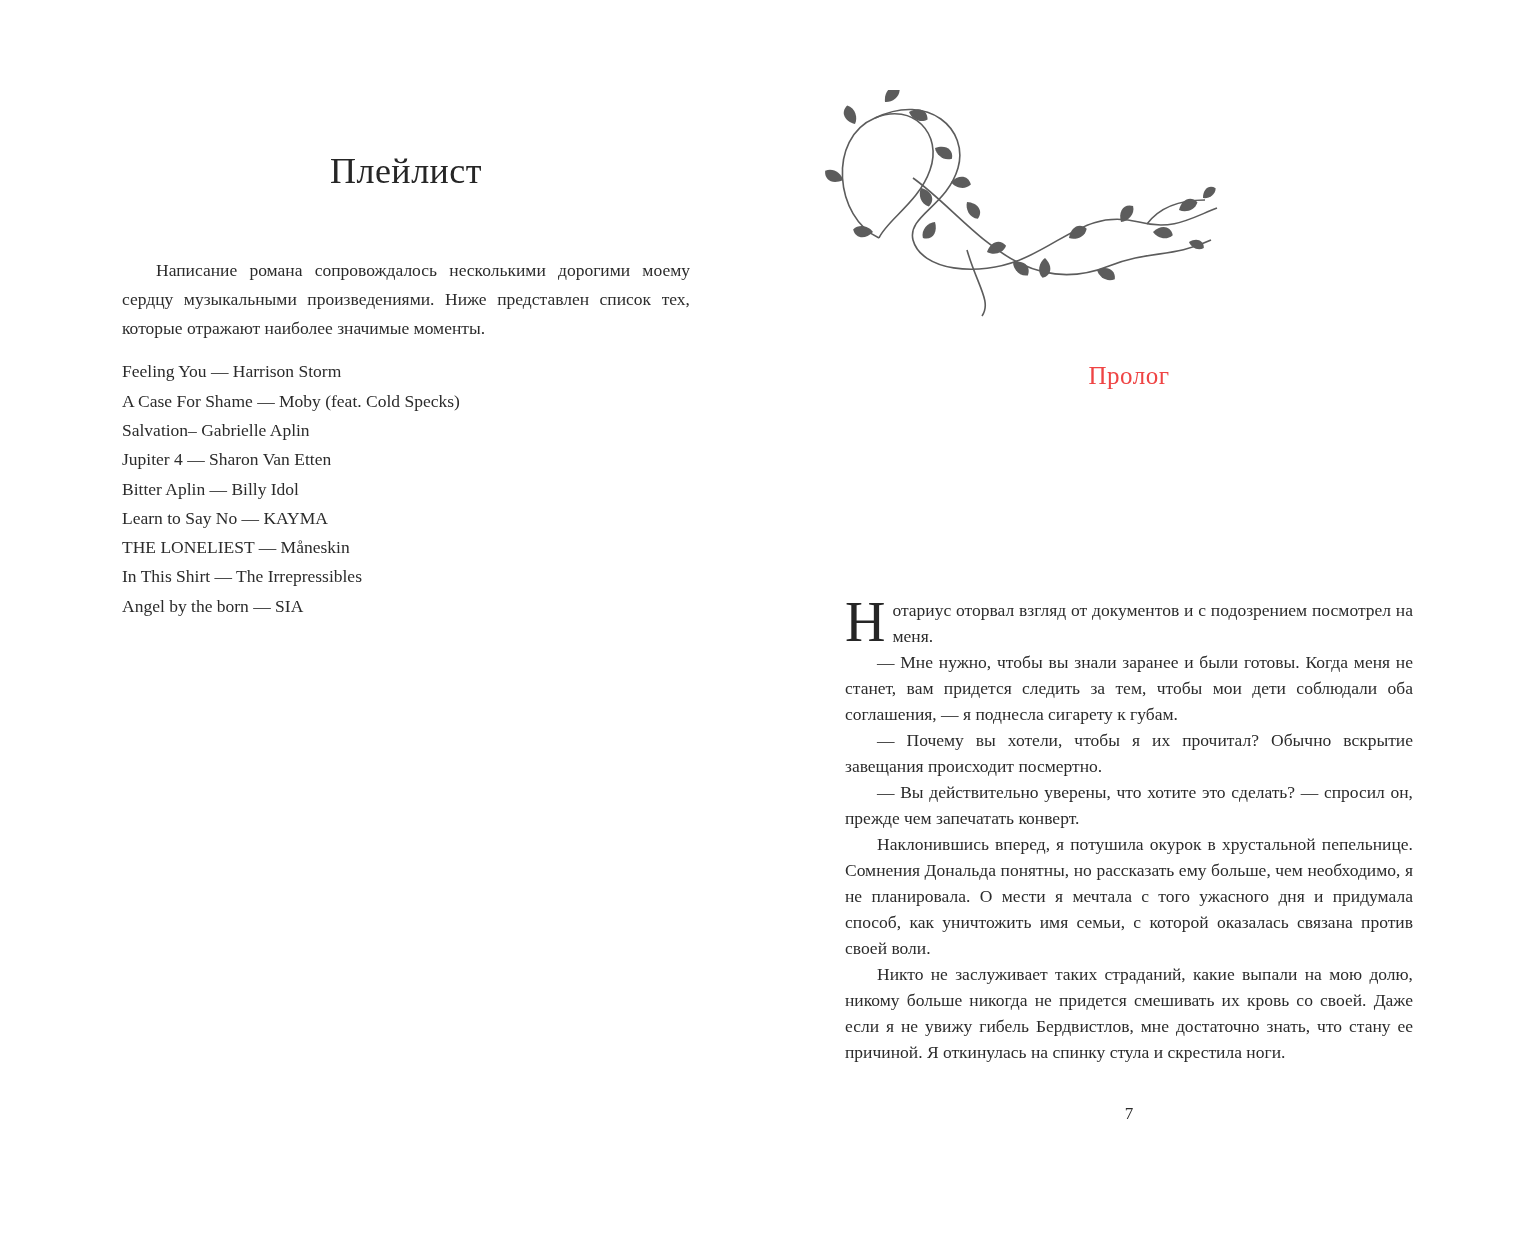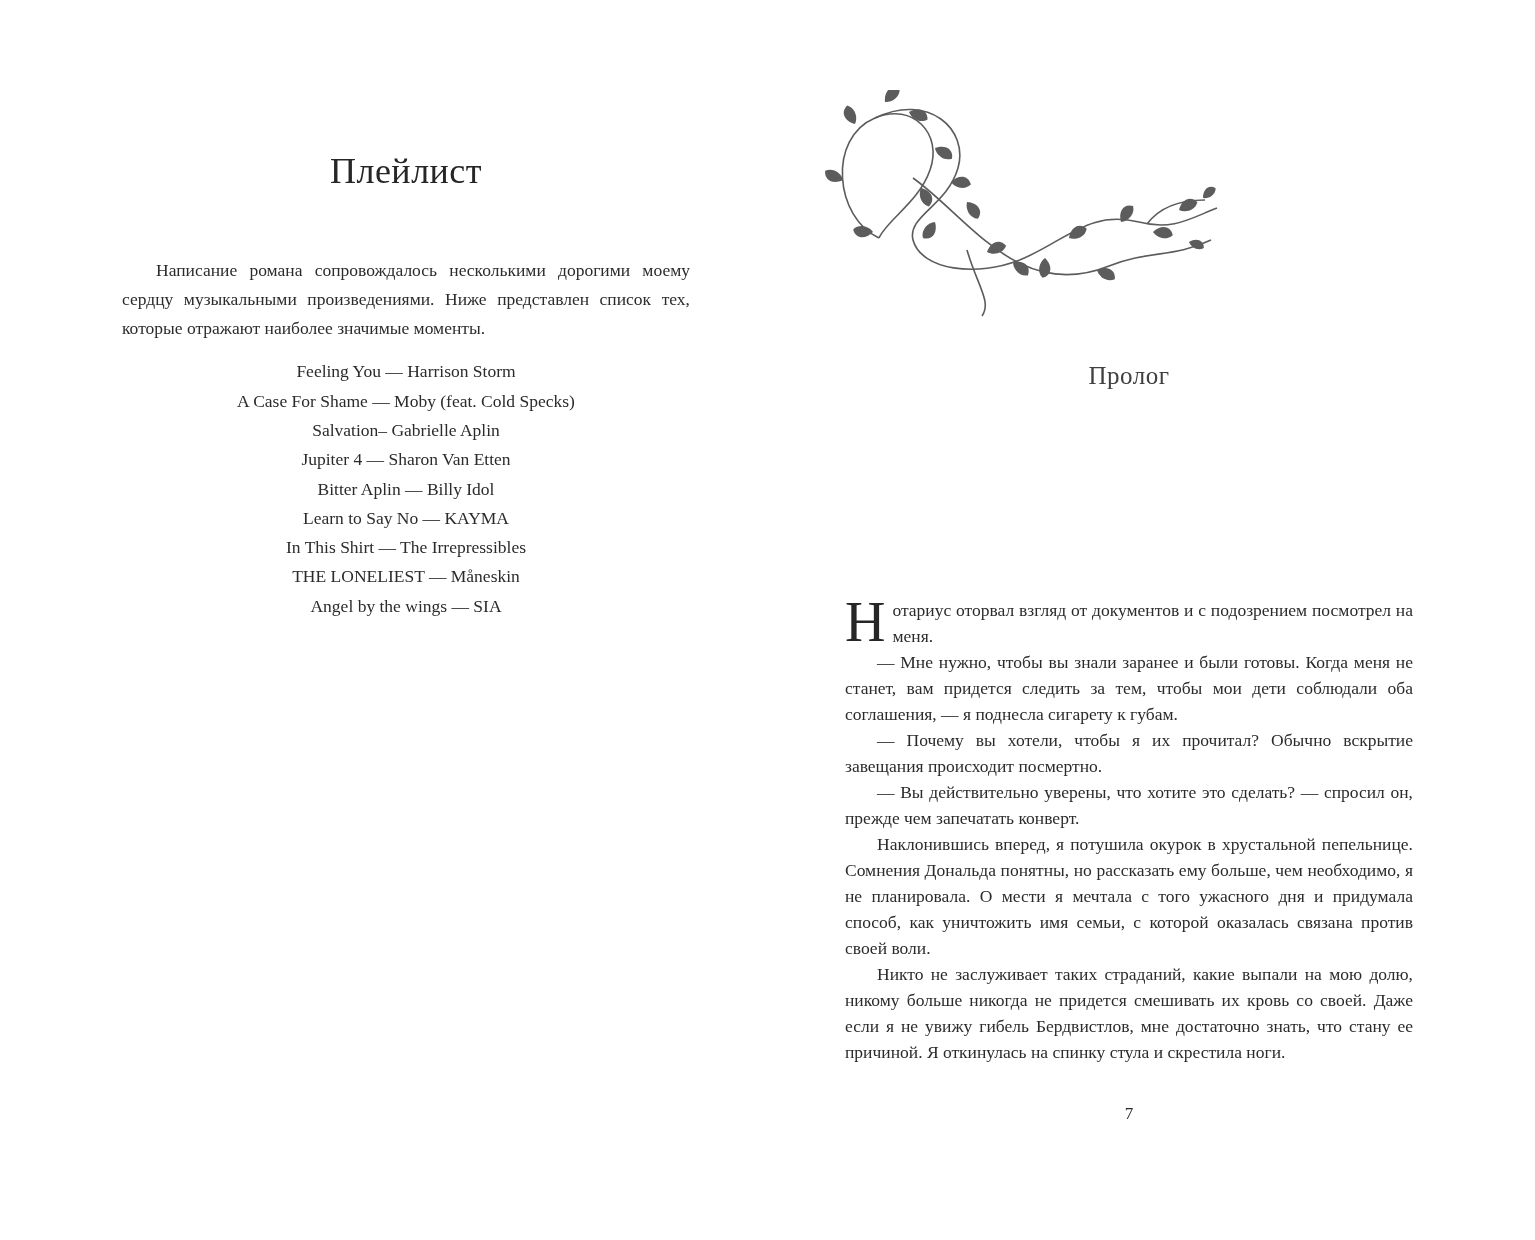--- a/index.html
+++ b/index.html
@@ -22,32 +22,32 @@
     color:#262626;
   }
   .playlist-intro {
     margin-top:64px;
     font-size:17.5px; line-height:28.8px;
     text-align:justify; text-indent:34px;
   }
   .song-list {
     margin-top:15px;
     font-size:17.5px; line-height:29.3px;
-    text-align:center;
+    text-align:left;
   }
 
   
   .ornament {
     position:absolute; top:90px; left:-28px;
     width:420px; height:230px;
   }
   .prologue-heading {
     position:absolute; top:362px; left:0;
     width:100%; text-align:center;
-    font-size:25px; font-weight:normal; color:#404040;
+    font-size:25px; font-weight:normal; color:#ef4444;
     letter-spacing:0.5px;
   }
   .body-text {
     position:absolute; top:597px; left:0;
     width:100%;
     font-size:17.5px; line-height:26px;
     text-align:justify;
   }
   .body-text p { text-indent:32px; }
   .body-text p.opening { text-indent:0; }
@@ -71,23 +71,23 @@
   <section class="page page-left">
     <h1 class="playlist-title">Плейлист</h1>
     <p class="playlist-intro">Написание романа сопровождалось несколькими дорогими моему сердцу музыкальными произведениями. Ниже представлен список тех, которые отражают наиболее значимые моменты.</p>
     <div class="song-list">
       <div>Feeling You — Harrison Storm</div>
       <div>A Case For Shame — Moby (feat. Cold Specks)</div>
       <div>Salvation– Gabrielle Aplin</div>
       <div>Jupiter 4 — Sharon Van Etten</div>
       <div>Bitter Aplin — Billy Idol</div>
       <div>Learn to Say No — KAYMA</div>
+      <div>THE LONELIEST — Måneskin</div>
       <div>In This Shirt — The Irrepressibles</div>
-      <div>THE LONELIEST — Måneskin</div>
-      <div>Angel by the wings — SIA</div>
+      <div>Angel by the born — SIA</div>
     </div>
   </section>
 
   <section class="page page-right">
 
     <div class="ornament">
       <svg width="420" height="230" viewBox="0 0 420 230" xmlns="http://www.w3.org/2000/svg" aria-hidden="true">
         <defs>
           <path id="leaf" d="M0,0 C6,-9 16,-10 20,-1 C15,6 5,5 0,0 Z"></path>
         </defs>

